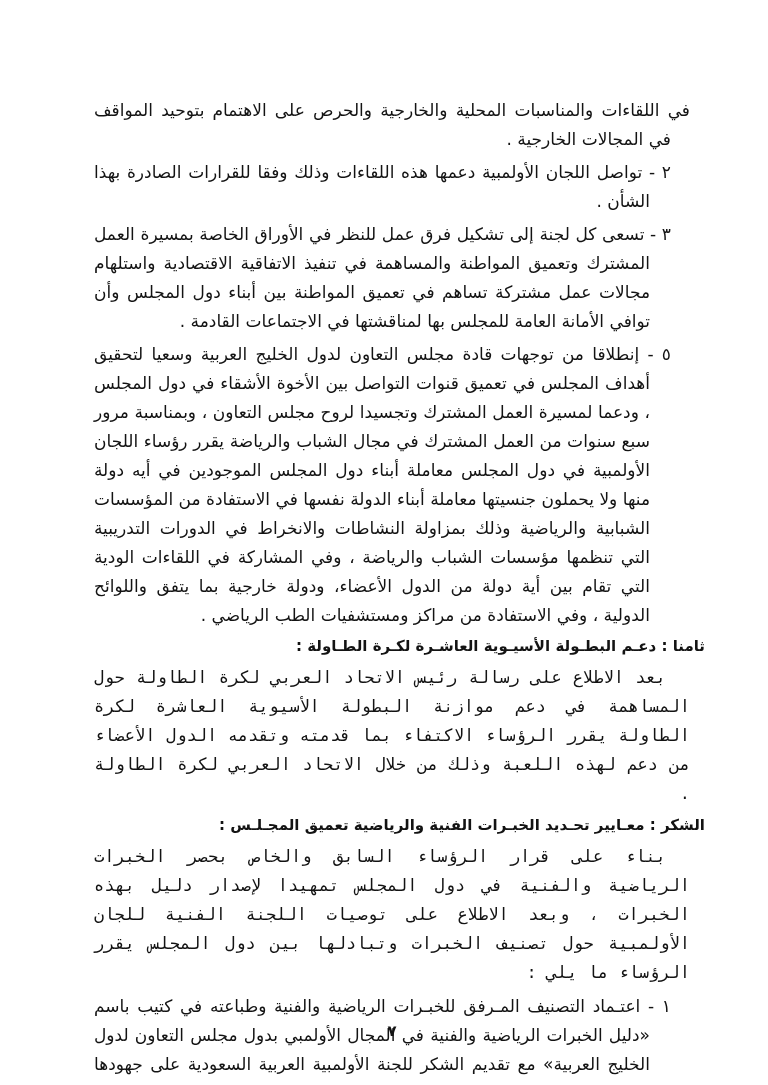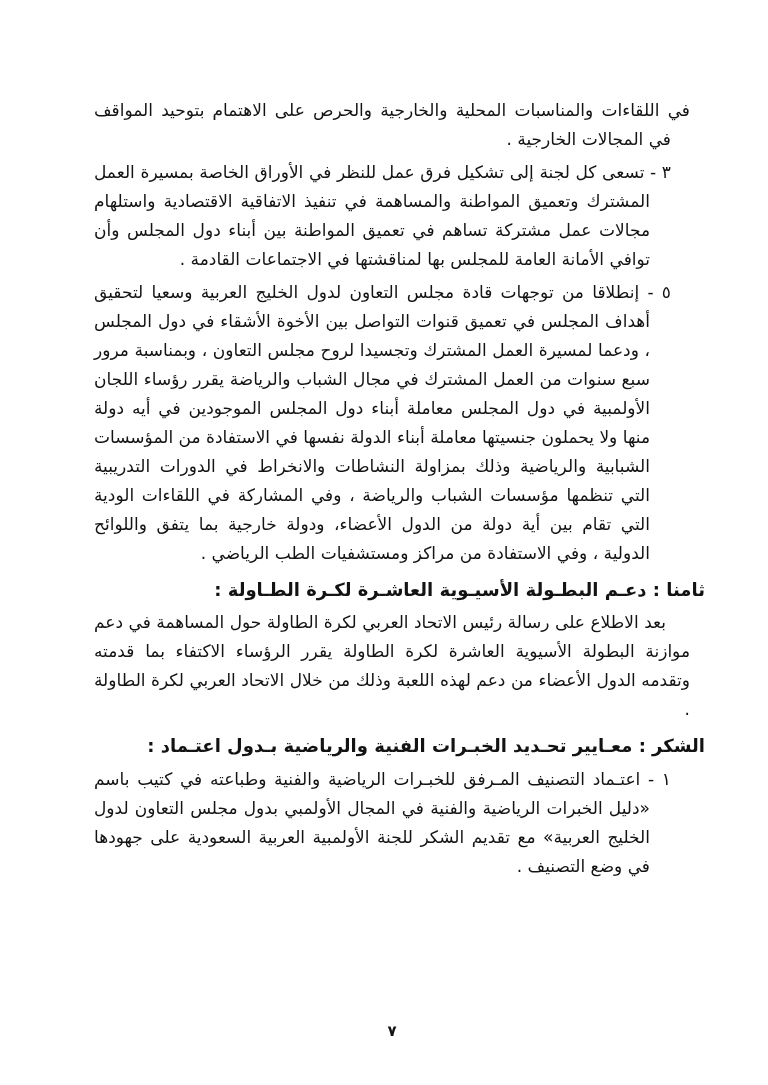--- a/index.html
+++ b/index.html
@@ -52,27 +52,28 @@
     margin-top: 4px;
     margin-right: 40px;
     text-indent: -21px;
   }
   .item .num { letter-spacing: 1px; }
 
   
   .para {
     margin-top: 3px;
     text-indent: 24px;
+    font-family: Liberation Mono, monospace;
   }
 
   
   .heading {
-    margin-top: 7px;
+    margin-top: 1px;
     margin-right: -15px;
-    font-size: 18px;
+    font-size: 15px;
     font-weight: bold;
     line-height: 30px;
     text-align: right;
     text-indent: 0;
   }
   .heading .h-label { font-weight: bold; }
 
   .page-number {
     position: absolute;
     top: 1022px;
@@ -86,32 +87,34 @@
 </style>
 </head>
 <body>
 
 <div class="page">
 
   <div class="text-block">
 
     <p class="cont-para hang">في اللقاءات والمناسبات المحلية والخارجية والحرص على الاهتمام بتوحيد المواقف في المجالات الخارجية .</p>
 
+    <div class="item"><span class="num">٢</span><span> - </span><span>تواصل اللجان الأولمبية دعمها هذه اللقاءات وذلك وفقا للقرارات الصادرة بهذا الشأن .</span></div>
 
     <div class="item"><span class="num">٣</span><span> - </span><span>تسعى كل لجنة إلى تشكيل فرق عمل للنظر في الأوراق الخاصة بمسيرة العمل المشترك وتعميق المواطنة والمساهمة في تنفيذ الاتفاقية الاقتصادية واستلهام مجالات عمل مشتركة تساهم في تعميق المواطنة بين أبناء دول المجلس وأن توافي الأمانة العامة للمجلس بها لمناقشتها في الاجتماعات القادمة .</span></div>
 
 
     <div class="item"><span class="num">٥</span><span> - </span><span>إنطلاقا من توجهات قادة مجلس التعاون لدول الخليج العربية وسعيا لتحقيق أهداف المجلس في تعميق قنوات التواصل بين الأخوة الأشقاء في دول المجلس ، ودعما لمسيرة العمل المشترك وتجسيدا لروح مجلس التعاون ، وبمناسبة مرور سبع سنوات من العمل المشترك في مجال الشباب والرياضة يقرر رؤساء اللجان الأولمبية في دول المجلس معاملة أبناء دول المجلس الموجودين في أيه دولة منها ولا يحملون جنسيتها معاملة أبناء الدولة نفسها في الاستفادة من المؤسسات الشبابية والرياضية وذلك بمزاولة النشاطات والانخراط في الدورات التدريبية التي تنظمها مؤسسات الشباب والرياضة ، وفي المشاركة في اللقاءات الودية التي تقام بين أية دولة من الدول الأعضاء، ودولة خارجية بما يتفق واللوائح الدولية ، وفي الاستفادة من مراكز ومستشفيات الطب الرياضي .</span></div>
 
     <h2 class="heading"><span class="h-label">ثامنا :</span> <span>دعـم البطـولة الأسيـوية العاشـرة لكـرة الطـاولة :</span></h2>
 
     <p class="para">بعد الاطلاع على رسالة رئيس الاتحاد العربي لكرة الطاولة حول المساهمة في دعم موازنة البطولة الأسيوية العاشرة لكرة الطاولة يقرر الرؤساء الاكتفاء بما قدمته وتقدمه الدول الأعضاء من دعم لهذه اللعبة وذلك من خلال الاتحاد العربي لكرة الطاولة .</p>
 
-    <h2 class="heading"><span class="h-label">الشكر :</span> <span>معـايير تحـديد الخبـرات الفنية والرياضية بـدول اعتـماد :</span></h2>
+    <h2 class="heading"><span class="h-label">الشكر :</span> <span>معـايير تحـديد الخبـرات الفنية والرياضية تعميق المجـلـس :</span></h2>
 
+    <p class="para">بناء على قرار الرؤساء السابق والخاص بحصر الخبرات الرياضية والفنية في دول المجلس تمهيدا لإصدار دليل بهذه الخبرات ، وبعد الاطلاع على توصيات اللجنة الفنية للجان الأولمبية حول تصنيف الخبرات وتبادلها بين دول المجلس يقرر الرؤساء ما يلي :</p>
 
     <div class="item"><span class="num">١</span><span> - </span><span>اعتـماد التصنيف المـرفق للخبـرات الرياضية والفنية وطباعته في كتيب باسم «دليل الخبرات الرياضية والفنية في المجال الأولمبي بدول مجلس التعاون لدول الخليج العربية» مع تقديم الشكر للجنة الأولمبية العربية السعودية على جهودها في وضع التصنيف .</span></div>
 
   </div>
 
   <div class="page-number">٧</div>
 
 </div>
 
 </body></html>

